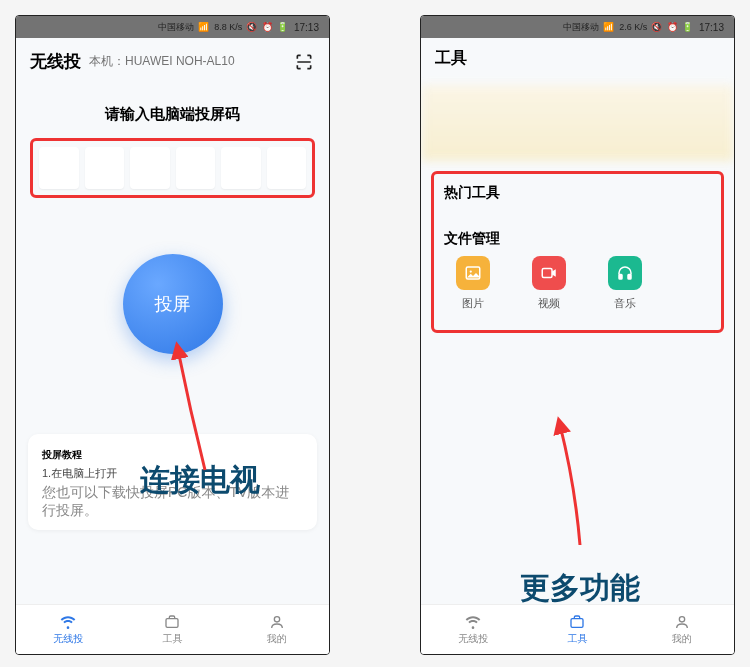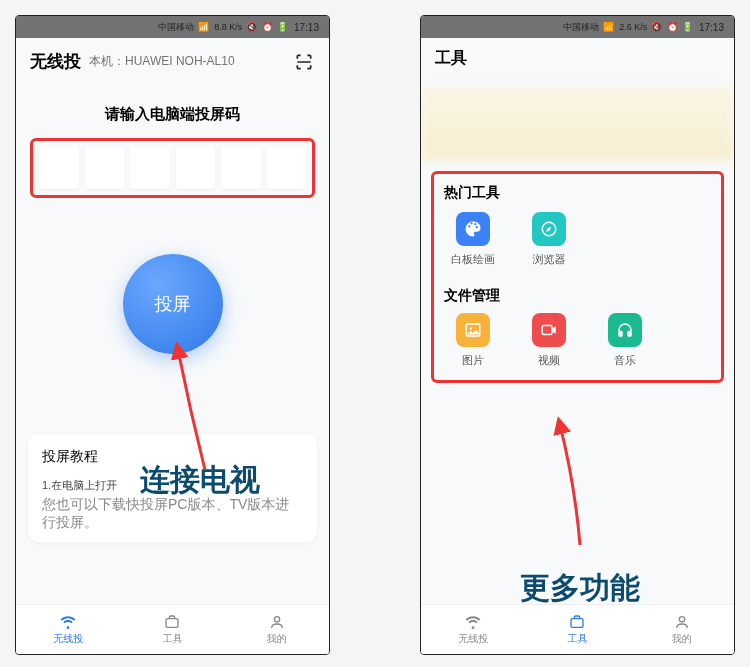--- a/index.html
+++ b/index.html
@@ -78,21 +78,21 @@
       box-shadow: 0 6px 18px rgba(47,120,230,0.35);
       border: none;
     }
     .tutorial-card {
       margin: 70px 12px 0;
       background: #fff;
       border-radius: 10px;
       padding: 14px 14px 10px;
       box-shadow: 0 1px 4px rgba(0,0,0,0.05);
     }
-    .tutorial-card .t-title { font-size: 14px; font-weight: 400; margin-bottom: 10px; }
+    .tutorial-card .t-title { font-size: 10px; font-weight: 700; margin-bottom: 2px; }
     .tutorial-card .t-line { font-size: 11px; color: #444; line-height: 1.8; }
     .tutorial-card .t-hint { font-size: 14px; color: #888; }
     .tutorial-card .blank { display:inline-block; width:70px; }
     
     .bottom-nav {
       margin-top: auto;
       display: flex;
       background: #fff;
       border-top: 1px solid #eee;
       height: 50px;
@@ -120,21 +120,21 @@
       background: linear-gradient(180deg,#fbf5e4,#f8eecb);
       border-radius: 0;
       filter: blur(5px);
       opacity: .9;
     }
     .section-title { font-size: 14px; font-weight: 600; padding: 4px 0 8px; }
     .tools-wrap {
       margin: 10px 10px 0;
       border: 3px solid #e33;
       border-radius: 6px;
-      padding: 6px 10px 12px;
+      padding: 6px 10px 19px;
     }
     .tool-grid {
       display: flex;
       gap: 18px;
       padding-top: 2px;
     }
     .tool {
       width: 58px;
       display: flex; flex-direction: column; align-items: center;
       font-size: 11px; color: #555; gap: 6px;
@@ -249,39 +249,20 @@
   </div>
 
   <div class="header-right">
     <span class="title">工具</span>
   </div>
 
   <div class="feature-banner"></div>
 
   <div class="tools-wrap">
     <div class="section-title">热门工具</div>
-    <div class="tool-grid">
-      <div class="tool">
-        <div class="ticon ic-safari">
-          <svg width="18" height="18" viewBox="0 0 24 24" fill="#fff">
-              <path d="M12 2a10 10 0 100 20c1 0 2-.8 2-2 0-.6-.3-1-.6-1.4-.3-.4-.4-.8-.4-1.3 0-1 .9-1.8 2-1.8h2c3 0 5-2 5-5 0-5-4.5-8.5-10-8.5zM7 10a1.5 1.5 0 110-3 1.5 1.5 0 010 3zm3-4a1.5 1.5 0 110-3 1.5 1.5 0 010 3zm5 1a1.5 1.5 0 110-3 1.5 1.5 0 010 3zm2 4a1.5 1.5 0 110-3 1.5 1.5 0 010 3z"></path>
-            </svg>
-        </div>
-        <span>白板绘画</span>
-      </div>
-      <div class="tool">
-        <div class="ticon ic-browser">
-          <svg width="18" height="18" viewBox="0 0 24 24" fill="#fff">
-              <circle cx="12" cy="12" r="9" fill="none" stroke="#fff" stroke-width="2"></circle>
-              <path d="M15 9l-2 5-5 2 2-5 5-2z"></path>
-            </svg>
-        </div>
-        <span>浏览器</span>
-      </div>
-    </div>
 
     <div class="file-section">
       <div class="section-title">文件管理</div>
       <div class="file-grid">
         <div class="tool">
           <div class="ticon ic-pic">
             <svg width="18" height="18" viewBox="0 0 24 24" fill="#fff">
                 <rect x="3" y="4" width="18" height="16" rx="2" fill="none" stroke="#fff" stroke-width="2"></rect>
                 <circle cx="9" cy="10" r="1.5"></circle>
                 <path d="M4 18l5-5 3 3 4-4 4 4v2H4z"></path>

